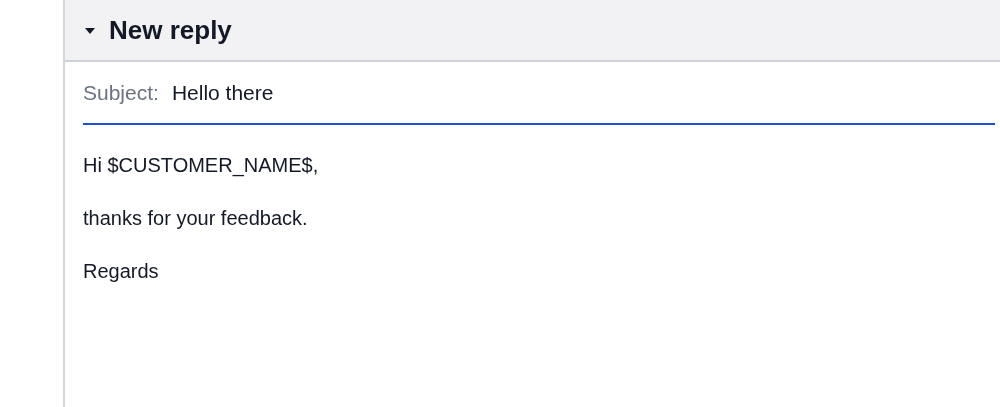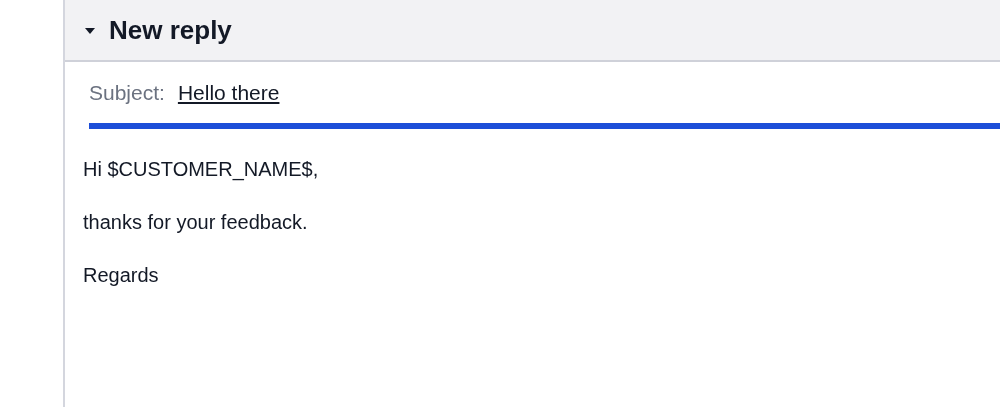--- a/index.html
+++ b/index.html
@@ -24,27 +24,27 @@
       width: 0; height: 0;
       border-left: 5px solid transparent;
       border-right: 5px solid transparent;
       border-top: 6px solid #131926;
       margin-right: 14px; margin-top: 1px;
     }
     .title {
       font-size: 26px; font-weight: bold; color: #131926;
     }
     .subject-row {
-      margin-left: 24px; width: 912px;
+      margin-left: 18px; width: 912px;
       height: 61px; display: flex; align-items: center;
-      border-bottom: 6px solid #1d4ed8;
+      border-bottom: 2px solid #1d4ed8;
       font-size: 21px;
     }
     .subject-label { color: #6b7280; margin-right: 13px; }
-    .subject-value { color: #131926; text-decoration: underline; }
+    .subject-value { color: #131926; }
     .body-text {
       margin-left: 18px; padding-top: 28px;
       font-size: 20px; color: #131926;
     }
     .body-text p { margin: 0 0 29px 0; line-height: 24px; }
   </style>
 </head>
 <body>
 
 <div class="panel">

